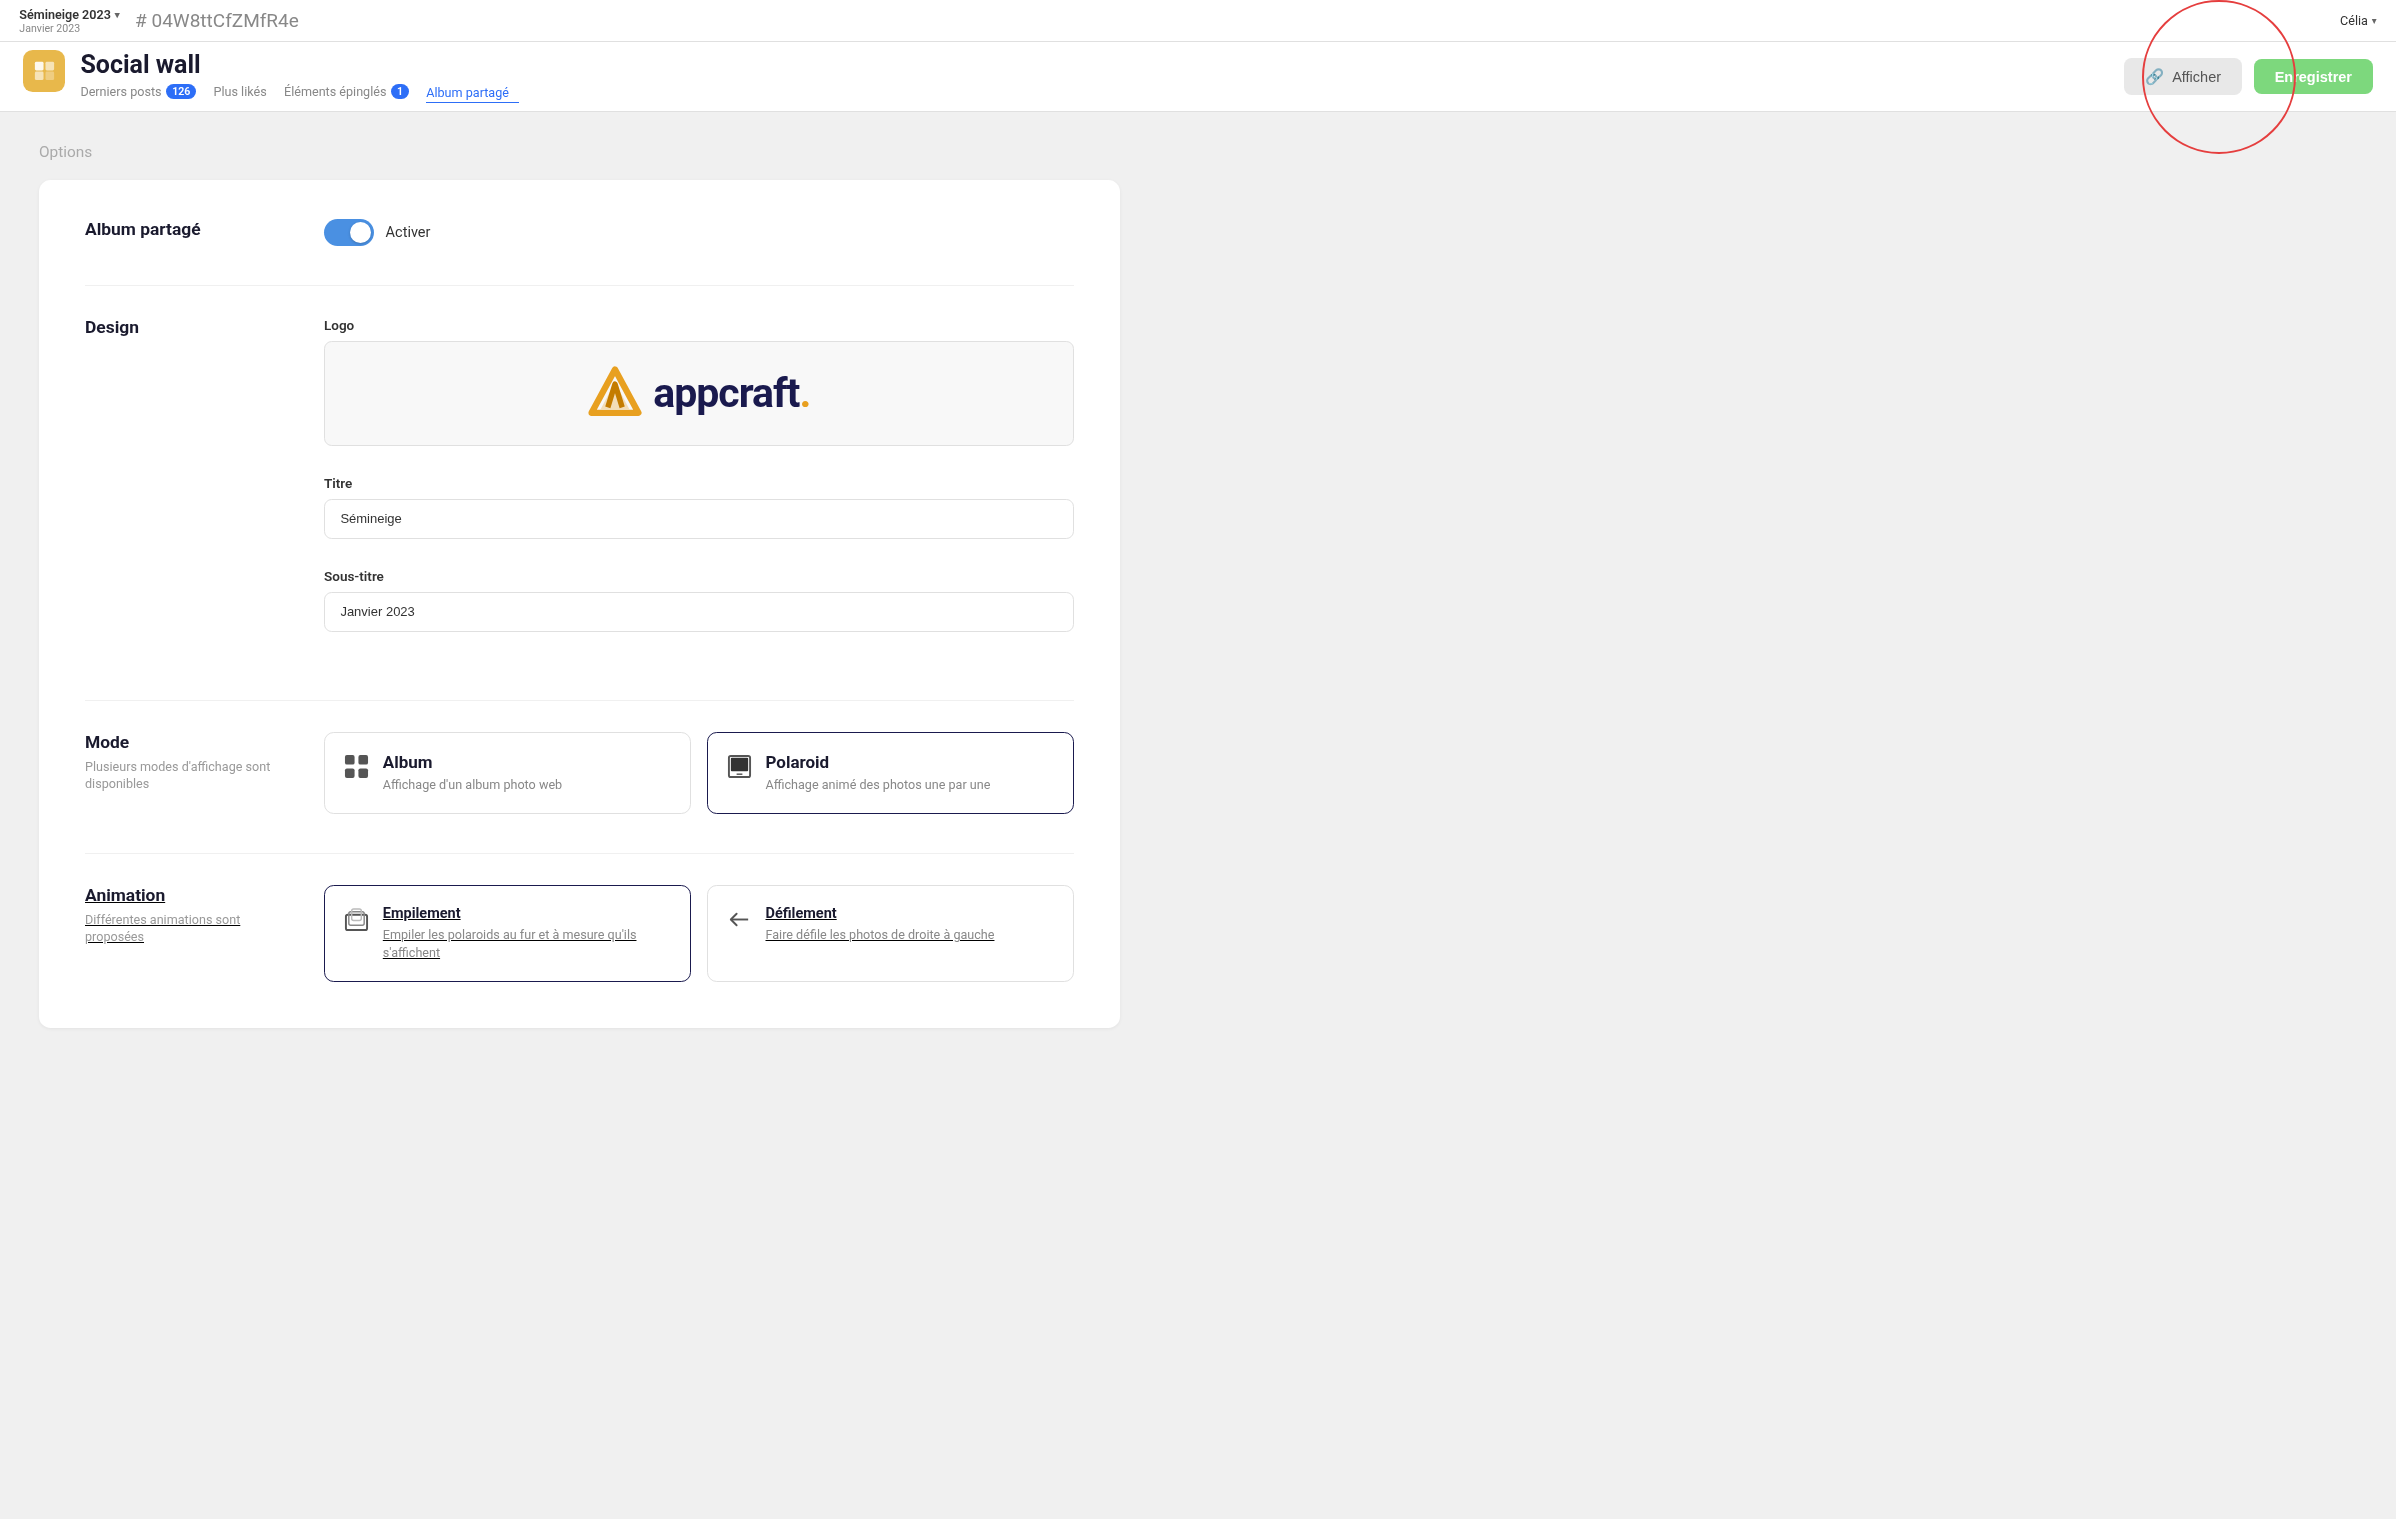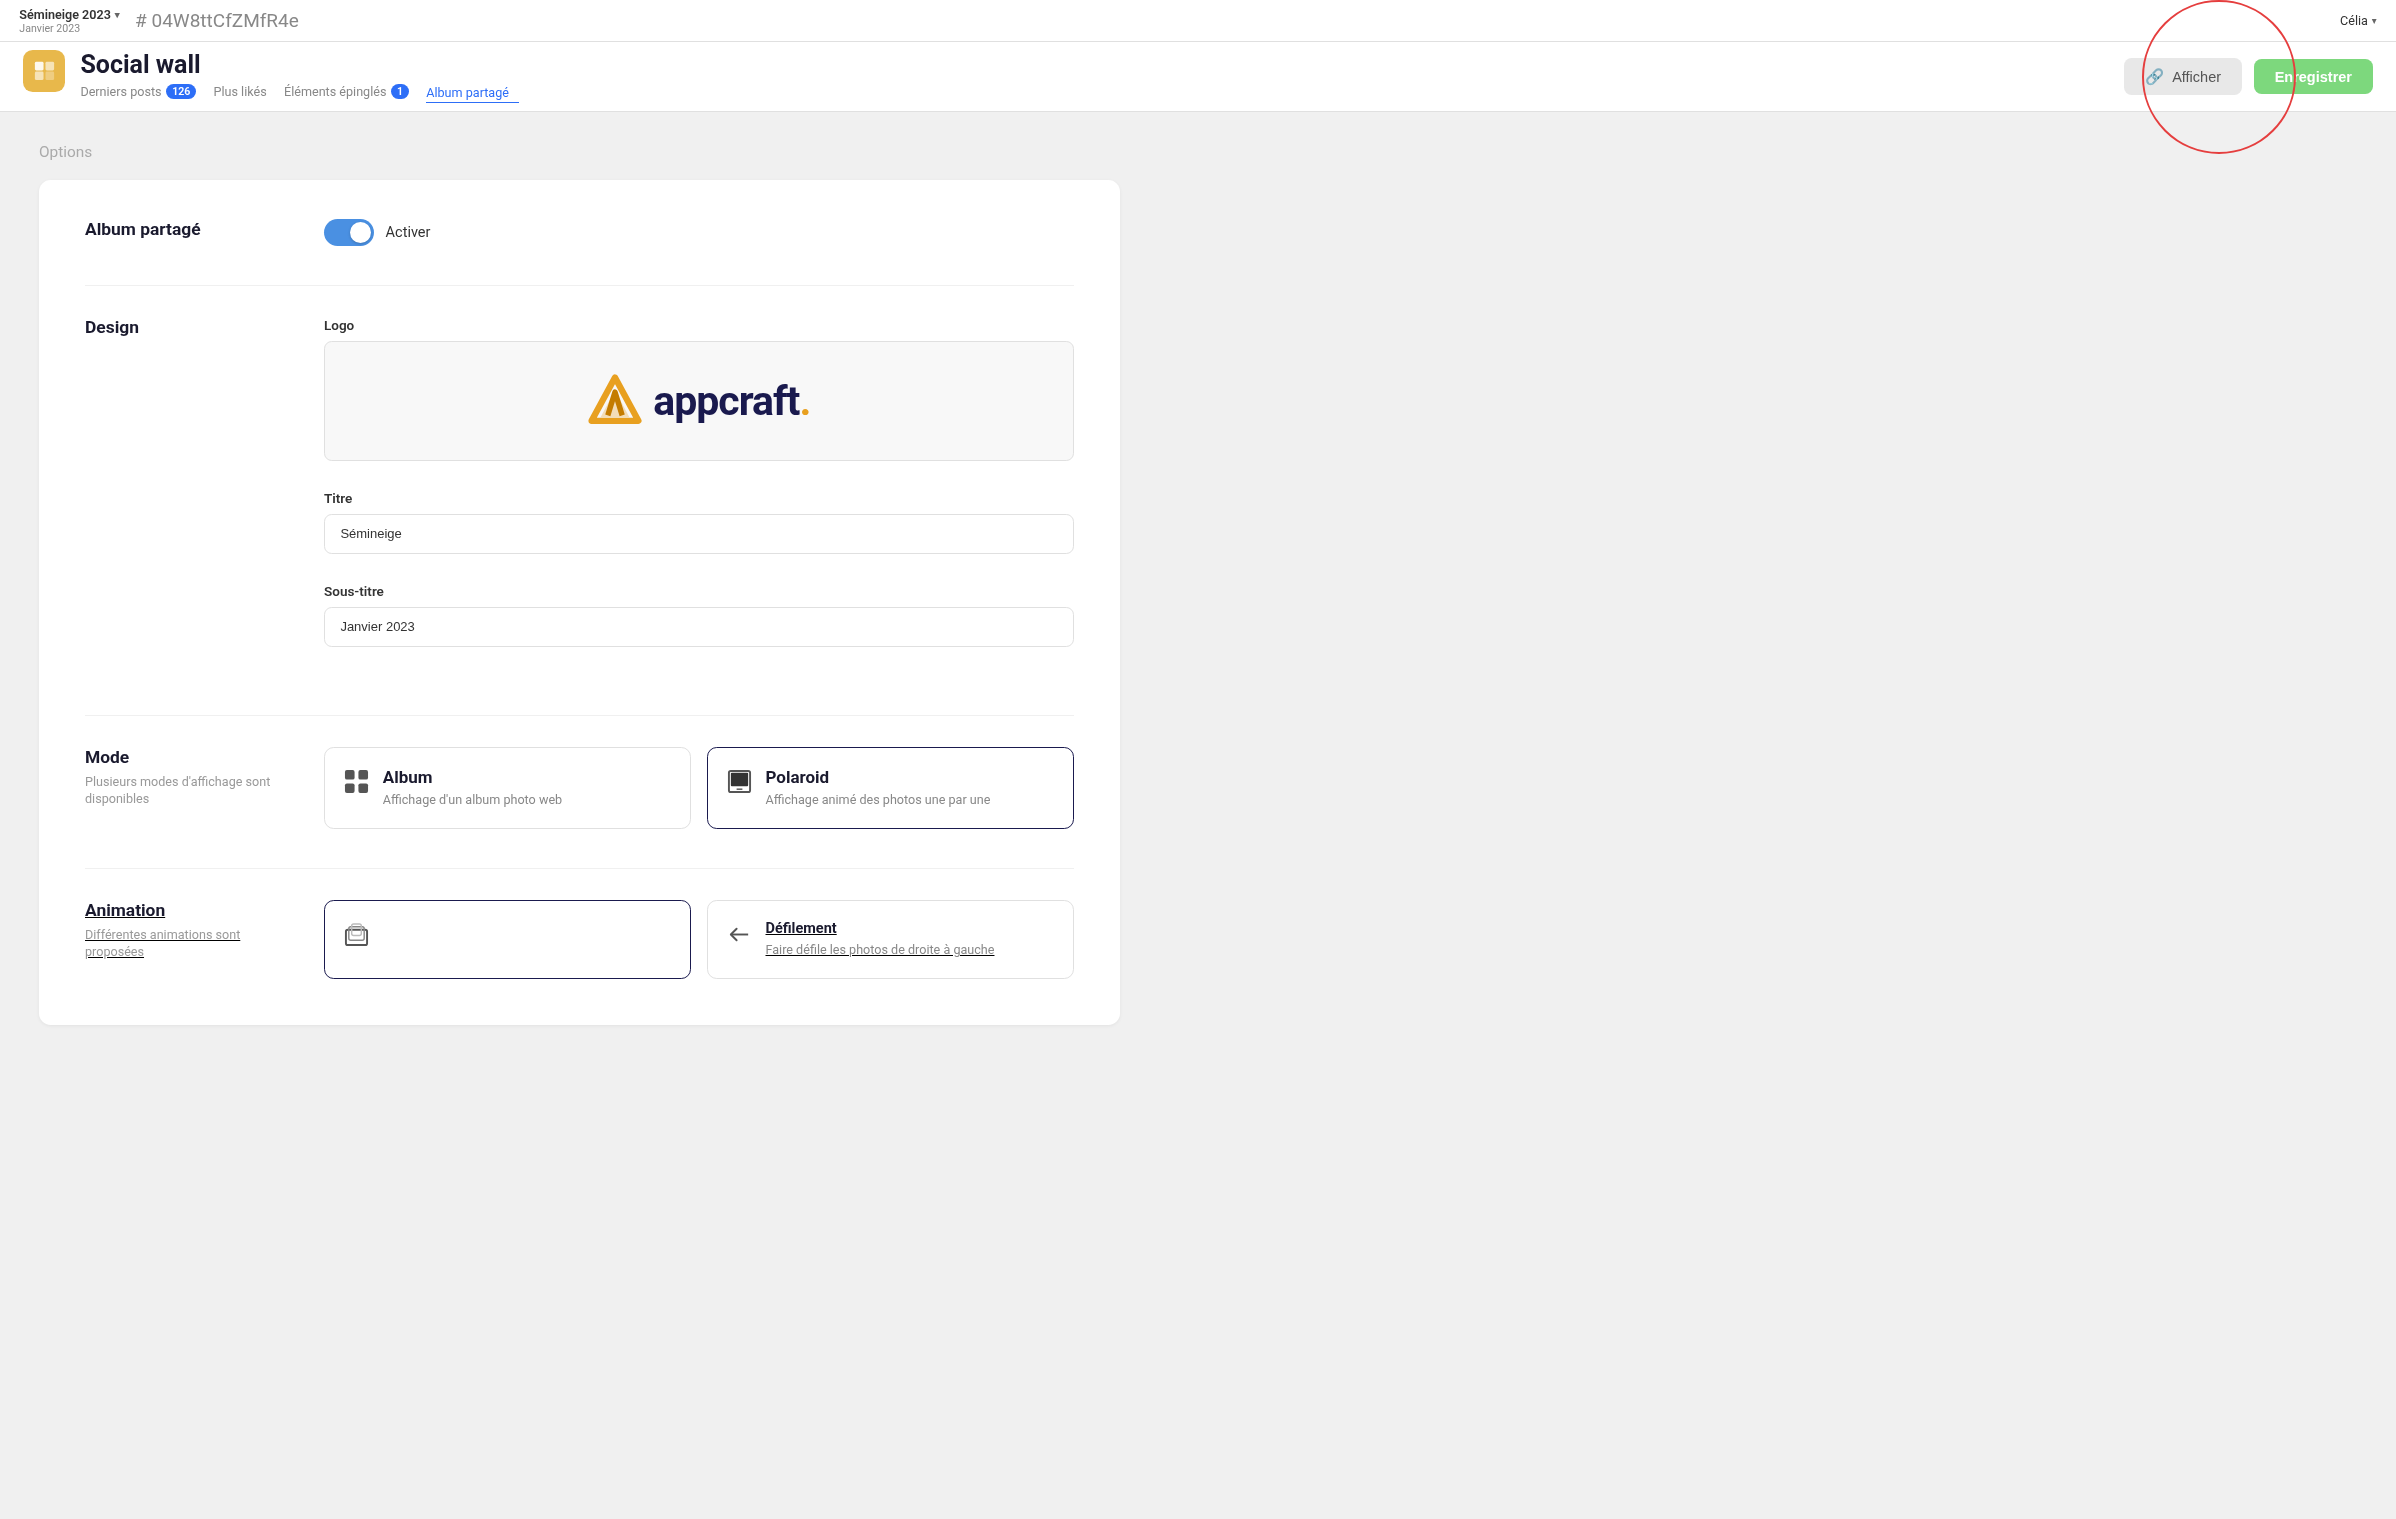--- a/index.html
+++ b/index.html
@@ -262,21 +262,21 @@
     }
     .logo-preview {
       border: 1px solid #e0e0e0;
       border-radius: 7.7px;
       padding: 19.3px;
       display: flex;
       align-items: center;
       justify-content: center;
       background: #f8f8f8;
       margin-bottom: 19.3px;
-      height: 120px;
+      height: 105px;
     }
     .appcraft-logo {
       display: flex;
       align-items: center;
       gap: 11.6px;
     }
     .triangle-icon {
       width: 54px;
       height: 54px;
     }
@@ -566,20 +566,24 @@
         <div class="anim-cards">
 
           <div class="anim-card selected">
             <span class="anim-card-icon">
               <svg width="25" height="25" viewBox="0 0 26 26" fill="none">
                 <rect x="2" y="8" width="22" height="16" rx="2" fill="none" stroke="#555" stroke-width="2"></rect>
                 <rect x="5" y="5" width="16" height="14" rx="2" fill="none" stroke="#888" stroke-width="1.5"></rect>
                 <rect x="8" y="2" width="10" height="12" rx="2" fill="none" stroke="#bbb" stroke-width="1.5"></rect>
               </svg>
             </span>
+            <div class="anim-card-content">
+              <h3>Empilement</h3>
+              <p>Empiler les polaroids au fur et à mesure qu'ils s'affichent</p>
+            </div>
           </div>
 
           <div class="anim-card">
             <span class="anim-card-icon">
               <svg width="25" height="25" viewBox="0 0 26 26" fill="none">
                 <line x1="22" y1="13" x2="4" y2="13" stroke="#555" stroke-width="2"></line>
                 <polyline points="10,7 4,13 10,19" fill="none" stroke="#555" stroke-width="2" stroke-linejoin="round" stroke-linecap="round"></polyline>
               </svg>
             </span>
             <div class="anim-card-content">

